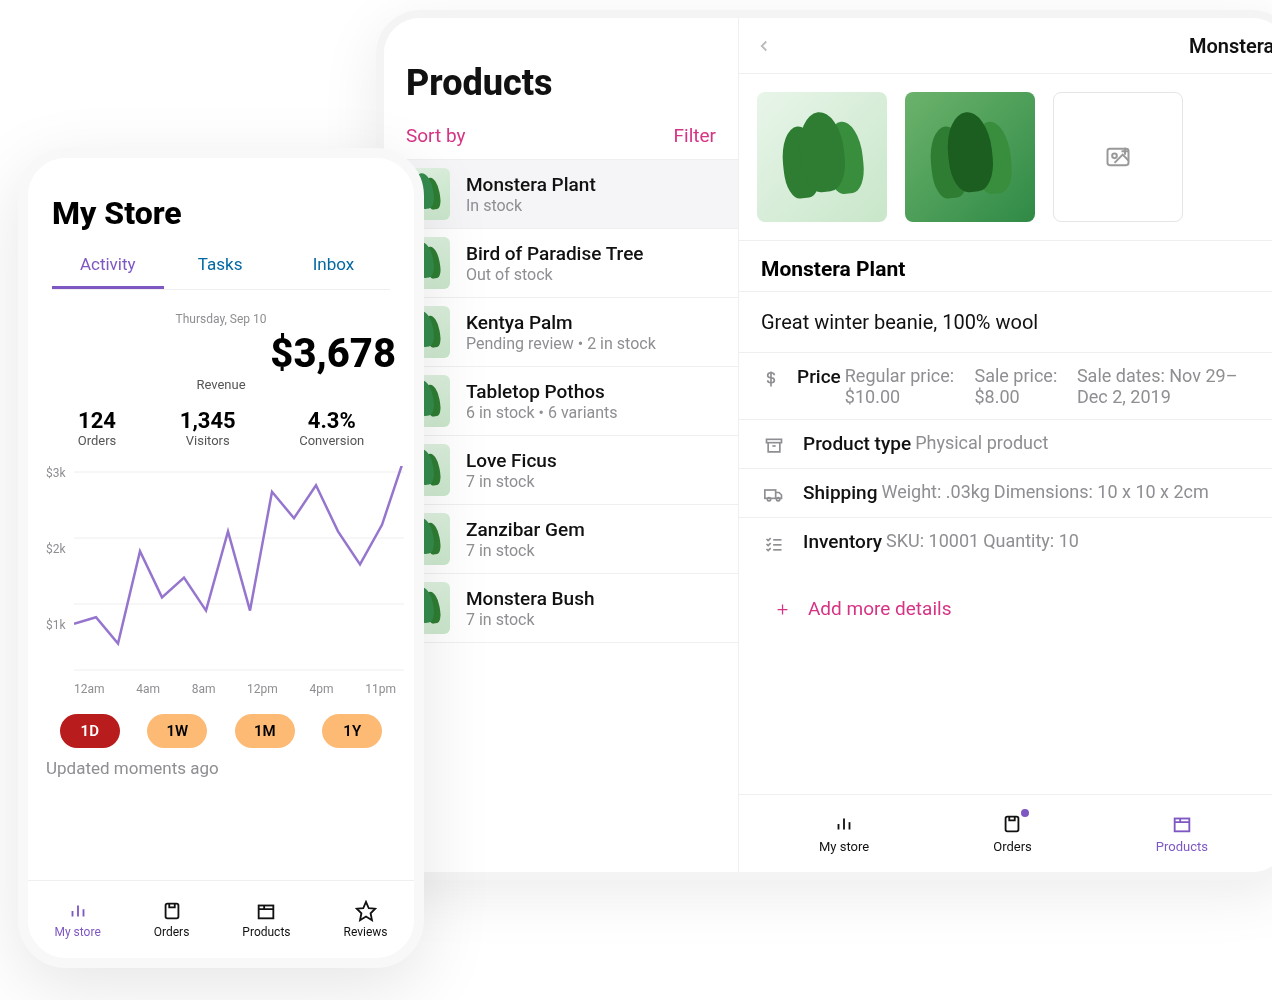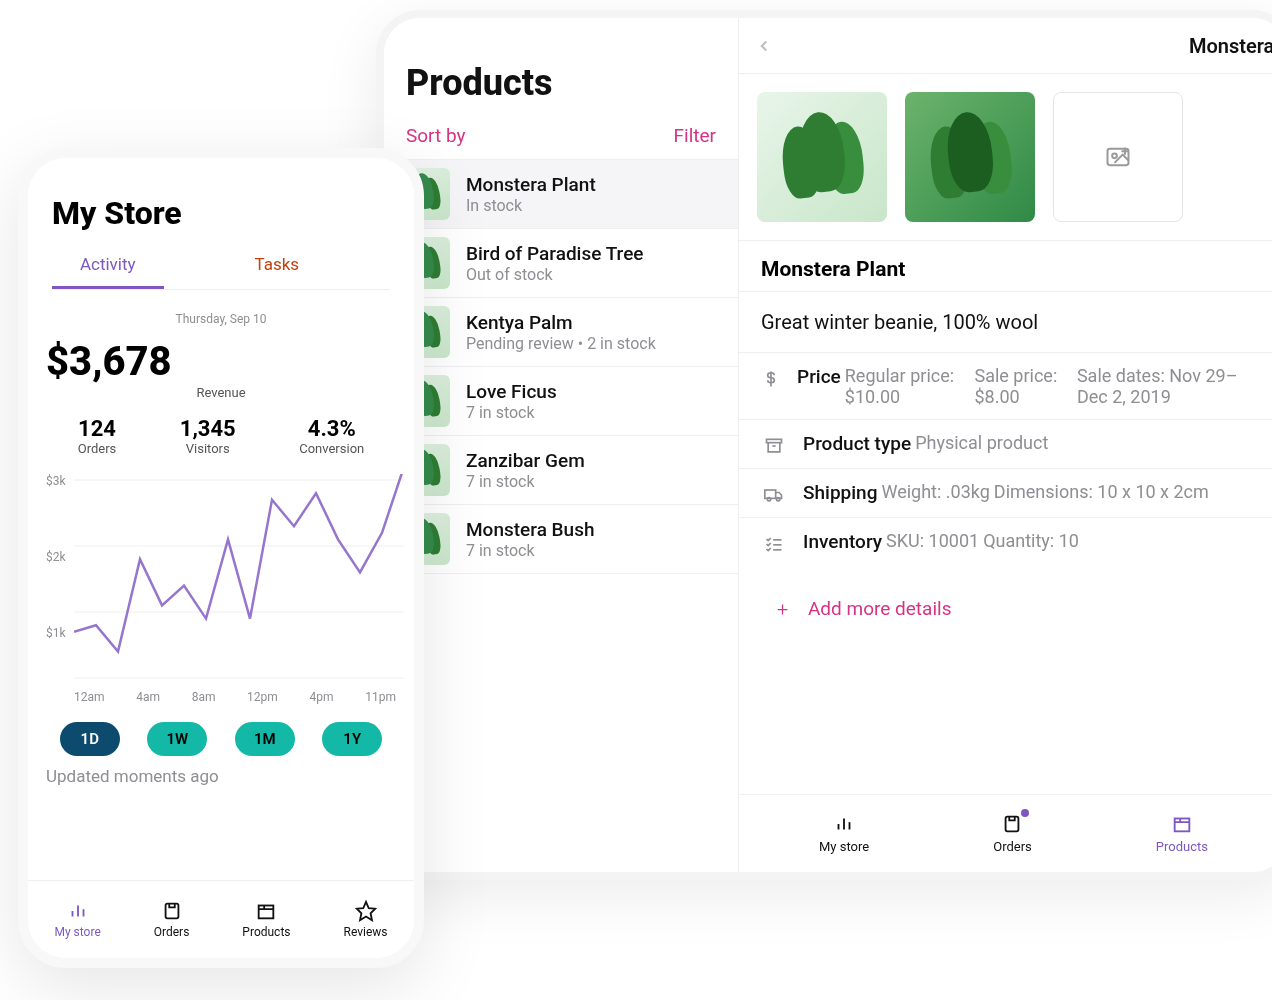--- a/index.html
+++ b/index.html
@@ -127,26 +127,26 @@
   box-shadow: 0 20px 70px rgba(0,0,0,0.1);
   overflow:hidden;
 }
 .phone-inner { width:100%; height:100%; display:flex; flex-direction:column; background:#fff;}
 .ph-header { padding:36px 24px 8px; }
 .ph-header h1 { font-size:32px; font-weight:800; }
 .ph-tabs {
   display:flex; border-bottom:1px solid #efeff0; margin-top:10px;
 }
 .ph-tabs .ptab {
-  flex:1; text-align:center; padding:12px 0; font-size:17px; color:#c2410c; cursor:pointer;
+  flex:1; text-align:center; padding:12px 0; font-size:17px; color:#0369a1; cursor:pointer;
 }
 .ph-tabs .ptab.active { color:#7e57c2; border-bottom:3px solid #7e57c2; }
 .ph-scroll { flex:1; overflow:auto; padding:14px 18px 0; }
 .ph-date { text-align:center; color:#8e8e93; font-size:12px; }
-.ph-bignum { text-align:left; font-size:40px; font-weight:800; margin-top:12px;}
+.ph-bignum { text-align:right; font-size:40px; font-weight:800; margin-top:4px;}
 .ph-biglbl { text-align:center; font-size:13px; color:#555; margin-bottom:16px;}
 .stat-row { display:flex; justify-content:space-around; margin:8px 0 18px;}
 .stat { text-align:center; }
 .stat .sv { font-size:22px; font-weight:700; }
 .stat .sl { font-size:13px; color:#555; }
 
 .chart {
   height:230px; position:relative; margin-top:8px;
 }
 .chart .ylab {
@@ -155,25 +155,25 @@
 .chart .xaxis {
   position:absolute; bottom:0; left:28px; right:0;
   display:flex; justify-content:space-between; font-size:12px; color:#8e8e93;
 }
 .chart svg { position:absolute; left:28px; top:0; right:0; bottom:18px; }
 .chart .grid { stroke:#eee; stroke-width:1; }
 .chart path.lineP { fill:none; stroke:#9575cd; stroke-width:2.5; }
 
 .range-row { display:flex; justify-content:space-around; margin:18px 0 8px;}
 .range-row .pill {
-  width:60px; height:34px; border-radius:18px; background:#14b8a6;
+  width:60px; height:34px; border-radius:18px; background:#fdba74;
   display:flex; align-items:center; justify-content:center; font-size:15px; font-weight:600;
   cursor:pointer;
 }
-.range-row .pill.active { background:#0c4a6e; color:#fff; }
+.range-row .pill.active { background:#b91c1c; color:#fff; }
 .updated { text-align:left; font-size:17px; color:#8e8e93; margin:10px 0 14px; }
 
 .phone-tabbar {
   height:78px; border-top:1px solid #efeff0; display:flex; justify-content:space-around; align-items:center;
 }
 .phone-tabbar .pitem { display:flex; flex-direction:column; align-items:center; gap:3px; font-size:12px; cursor:pointer; color:#111;}
 .phone-tabbar .pitem.active { color:#7e57c2; }
 
 
 .ico { width:22px; height:22px; }
@@ -206,20 +206,27 @@
           <div class="ptext">
             <span class="pname">Bird of Paradise Tree</span>
             <span class="psub">Out of stock</span>
           </div>
         </div>
         <div class="prow">
           <div class="thumb"></div>
           <div class="ptext">
             <span class="pname">Kentya Palm</span>
             <span class="psub">Pending review • 2 in stock</span>
+          </div>
+        </div>
+        <div class="prow">
+          <div class="thumb"></div>
+          <div class="ptext">
+            <span class="pname">Tabletop Pothos</span>
+            <span class="psub">6 in stock • 6 variants</span>
           </div>
         </div>
         <div class="prow">
           <div class="thumb"></div>
           <div class="ptext">
             <span class="pname">Love Ficus</span>
             <span class="psub">7 in stock</span>
           </div>
         </div>
         <div class="prow">
@@ -373,20 +380,21 @@
   </div>
 </div>
 
 <div class="phone">
   <div class="phone-inner">
     <div class="ph-header">
       <h1>My Store</h1>
       <div class="ph-tabs">
         <div class="ptab active" style="flex:0 0 33%;text-align:center;">Activity</div>
         <div class="ptab">Tasks</div>
+        <div class="ptab">Inbox</div>
       </div>
     </div>
 
     <div class="ph-scroll">
       <div class="ph-date">Thursday, Sep 10</div>
       <div class="ph-bignum">$3,678</div>
       <div class="ph-biglbl">Revenue</div>
 
       <div class="stat-row">
         <div class="stat">

